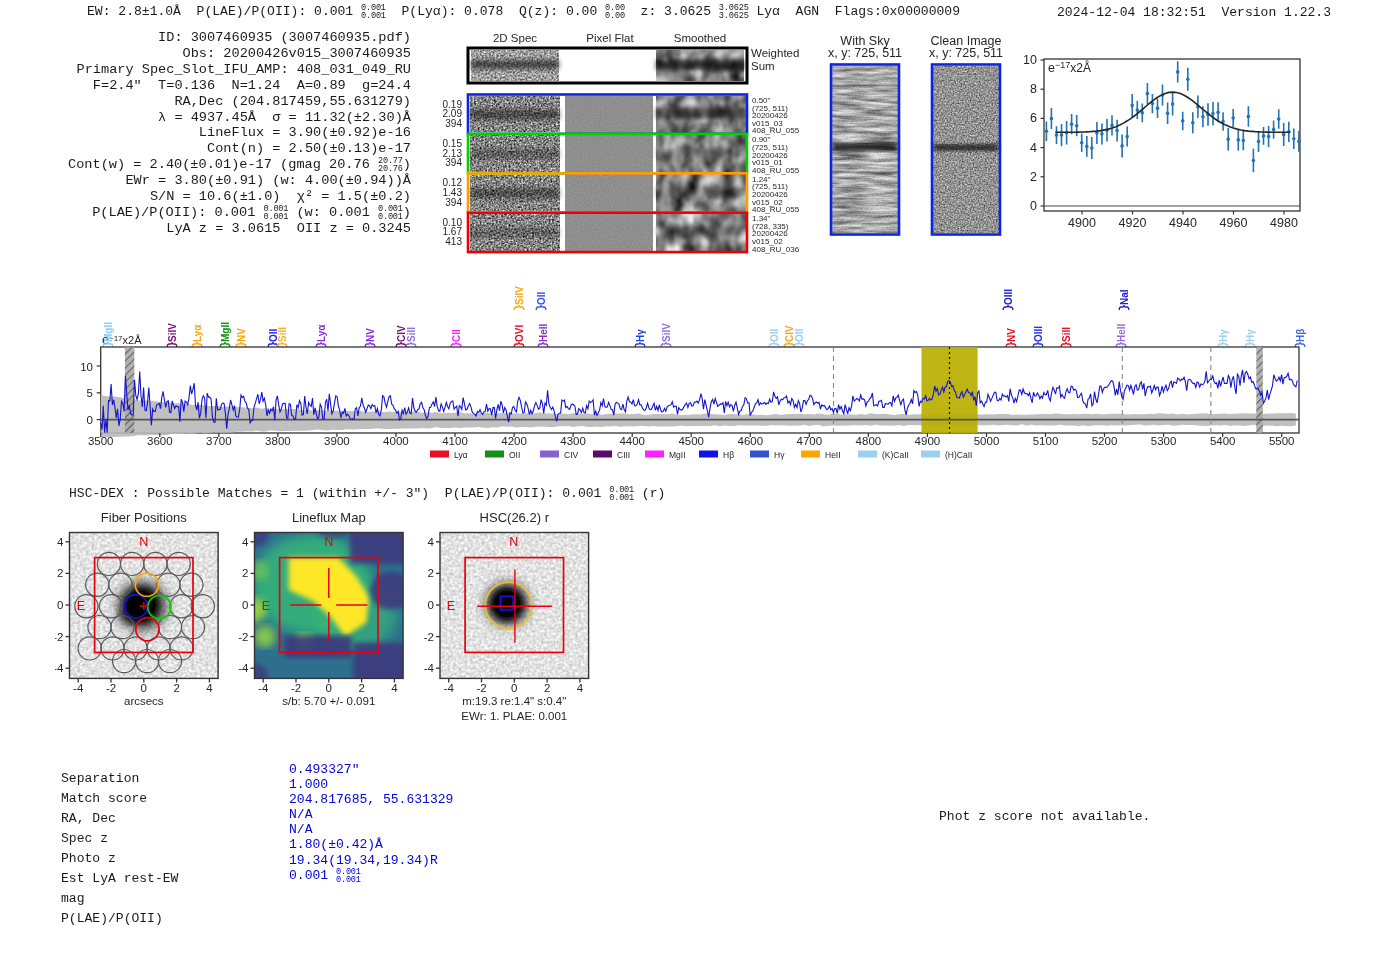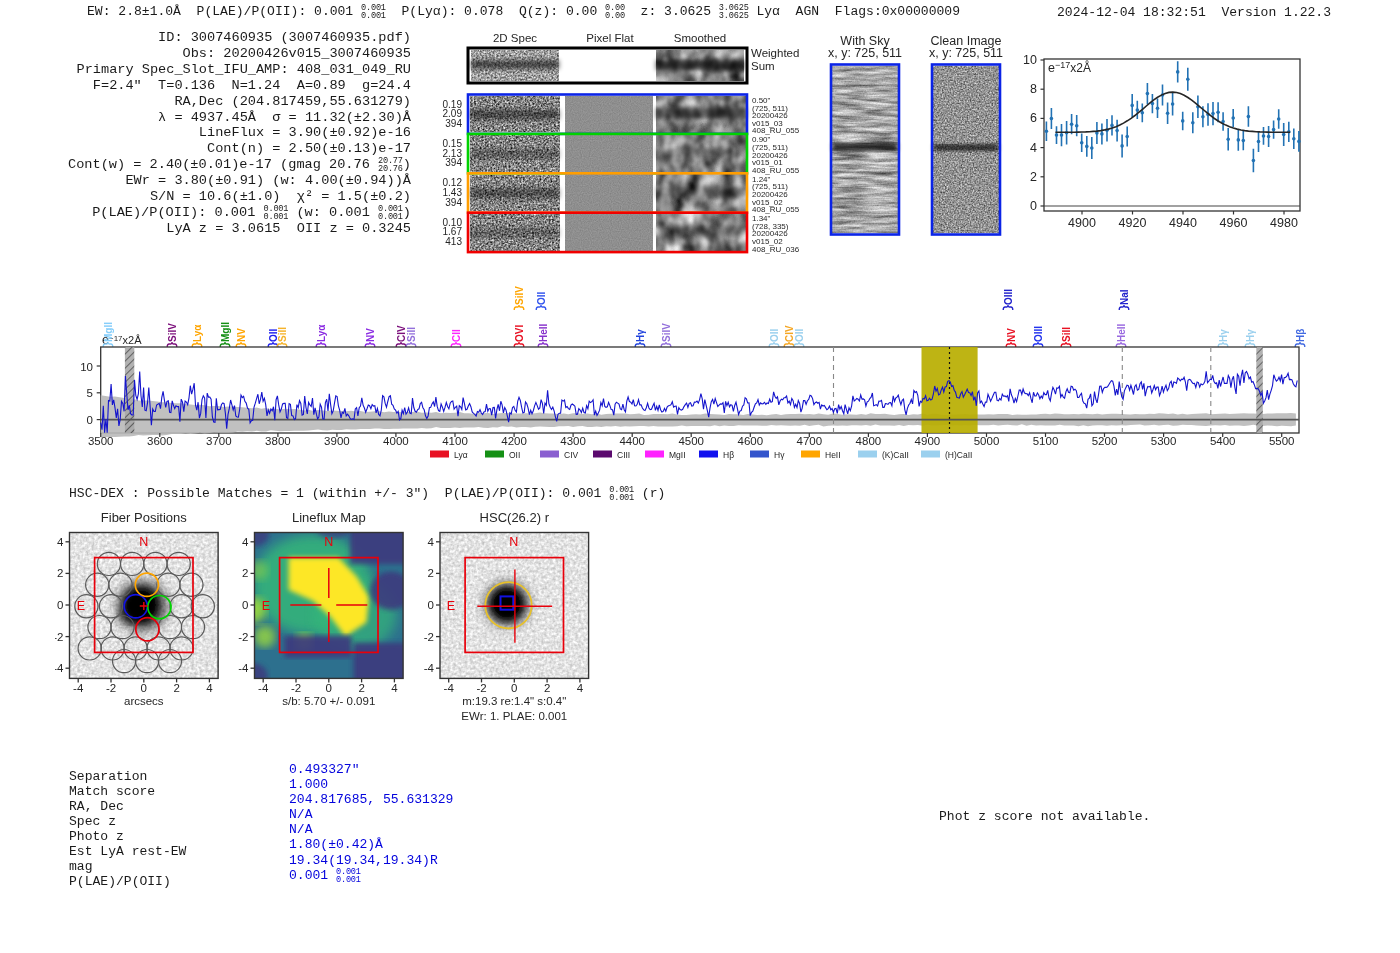--- a/index.html
+++ b/index.html
@@ -587,21 +587,21 @@
 <text class="tk" x="379.0" y="167.2" text-anchor="end">-4</text>
     <text class="tk" x="379.0" y="135.6" text-anchor="end">-2</text>
     <text class="tk" x="379.0" y="104.0" text-anchor="end">0</text>
     <text class="tk" x="379.0" y="72.4" text-anchor="end">2</text>
     <text class="tk" x="379.0" y="40.8" text-anchor="end">4</text>
 <text class="xl" x="88.8" y="200" text-anchor="middle">arcsecs</text>
 <text class="xl" x="273.8" y="200" text-anchor="middle">s/b: 5.70 +/- 0.091</text>
 <text class="xl" x="459.3" y="200" text-anchor="middle">m:19.3  re:1.4"  s:0.4"</text>
 <text class="xl" x="459.3" y="215" text-anchor="middle">EWr: 1. PLAE: 0.001</text>
 </svg>
-<div class="abs mono13" style="left:69px;top:769px;line-height:15px;">Separation
+<div class="abs mono13" style="left:61px;top:769px;line-height:20px;">Separation
 Match score
 RA, Dec
 Spec z
 Photo z
 Est LyA rest-EW
 mag
 P(LAE)/P(OII)</div>
 <div class="abs mono13 blue" style="left:289px;top:762px;line-height:15.1px;">0.493327"
 1.000
 204.817685, 55.631329

